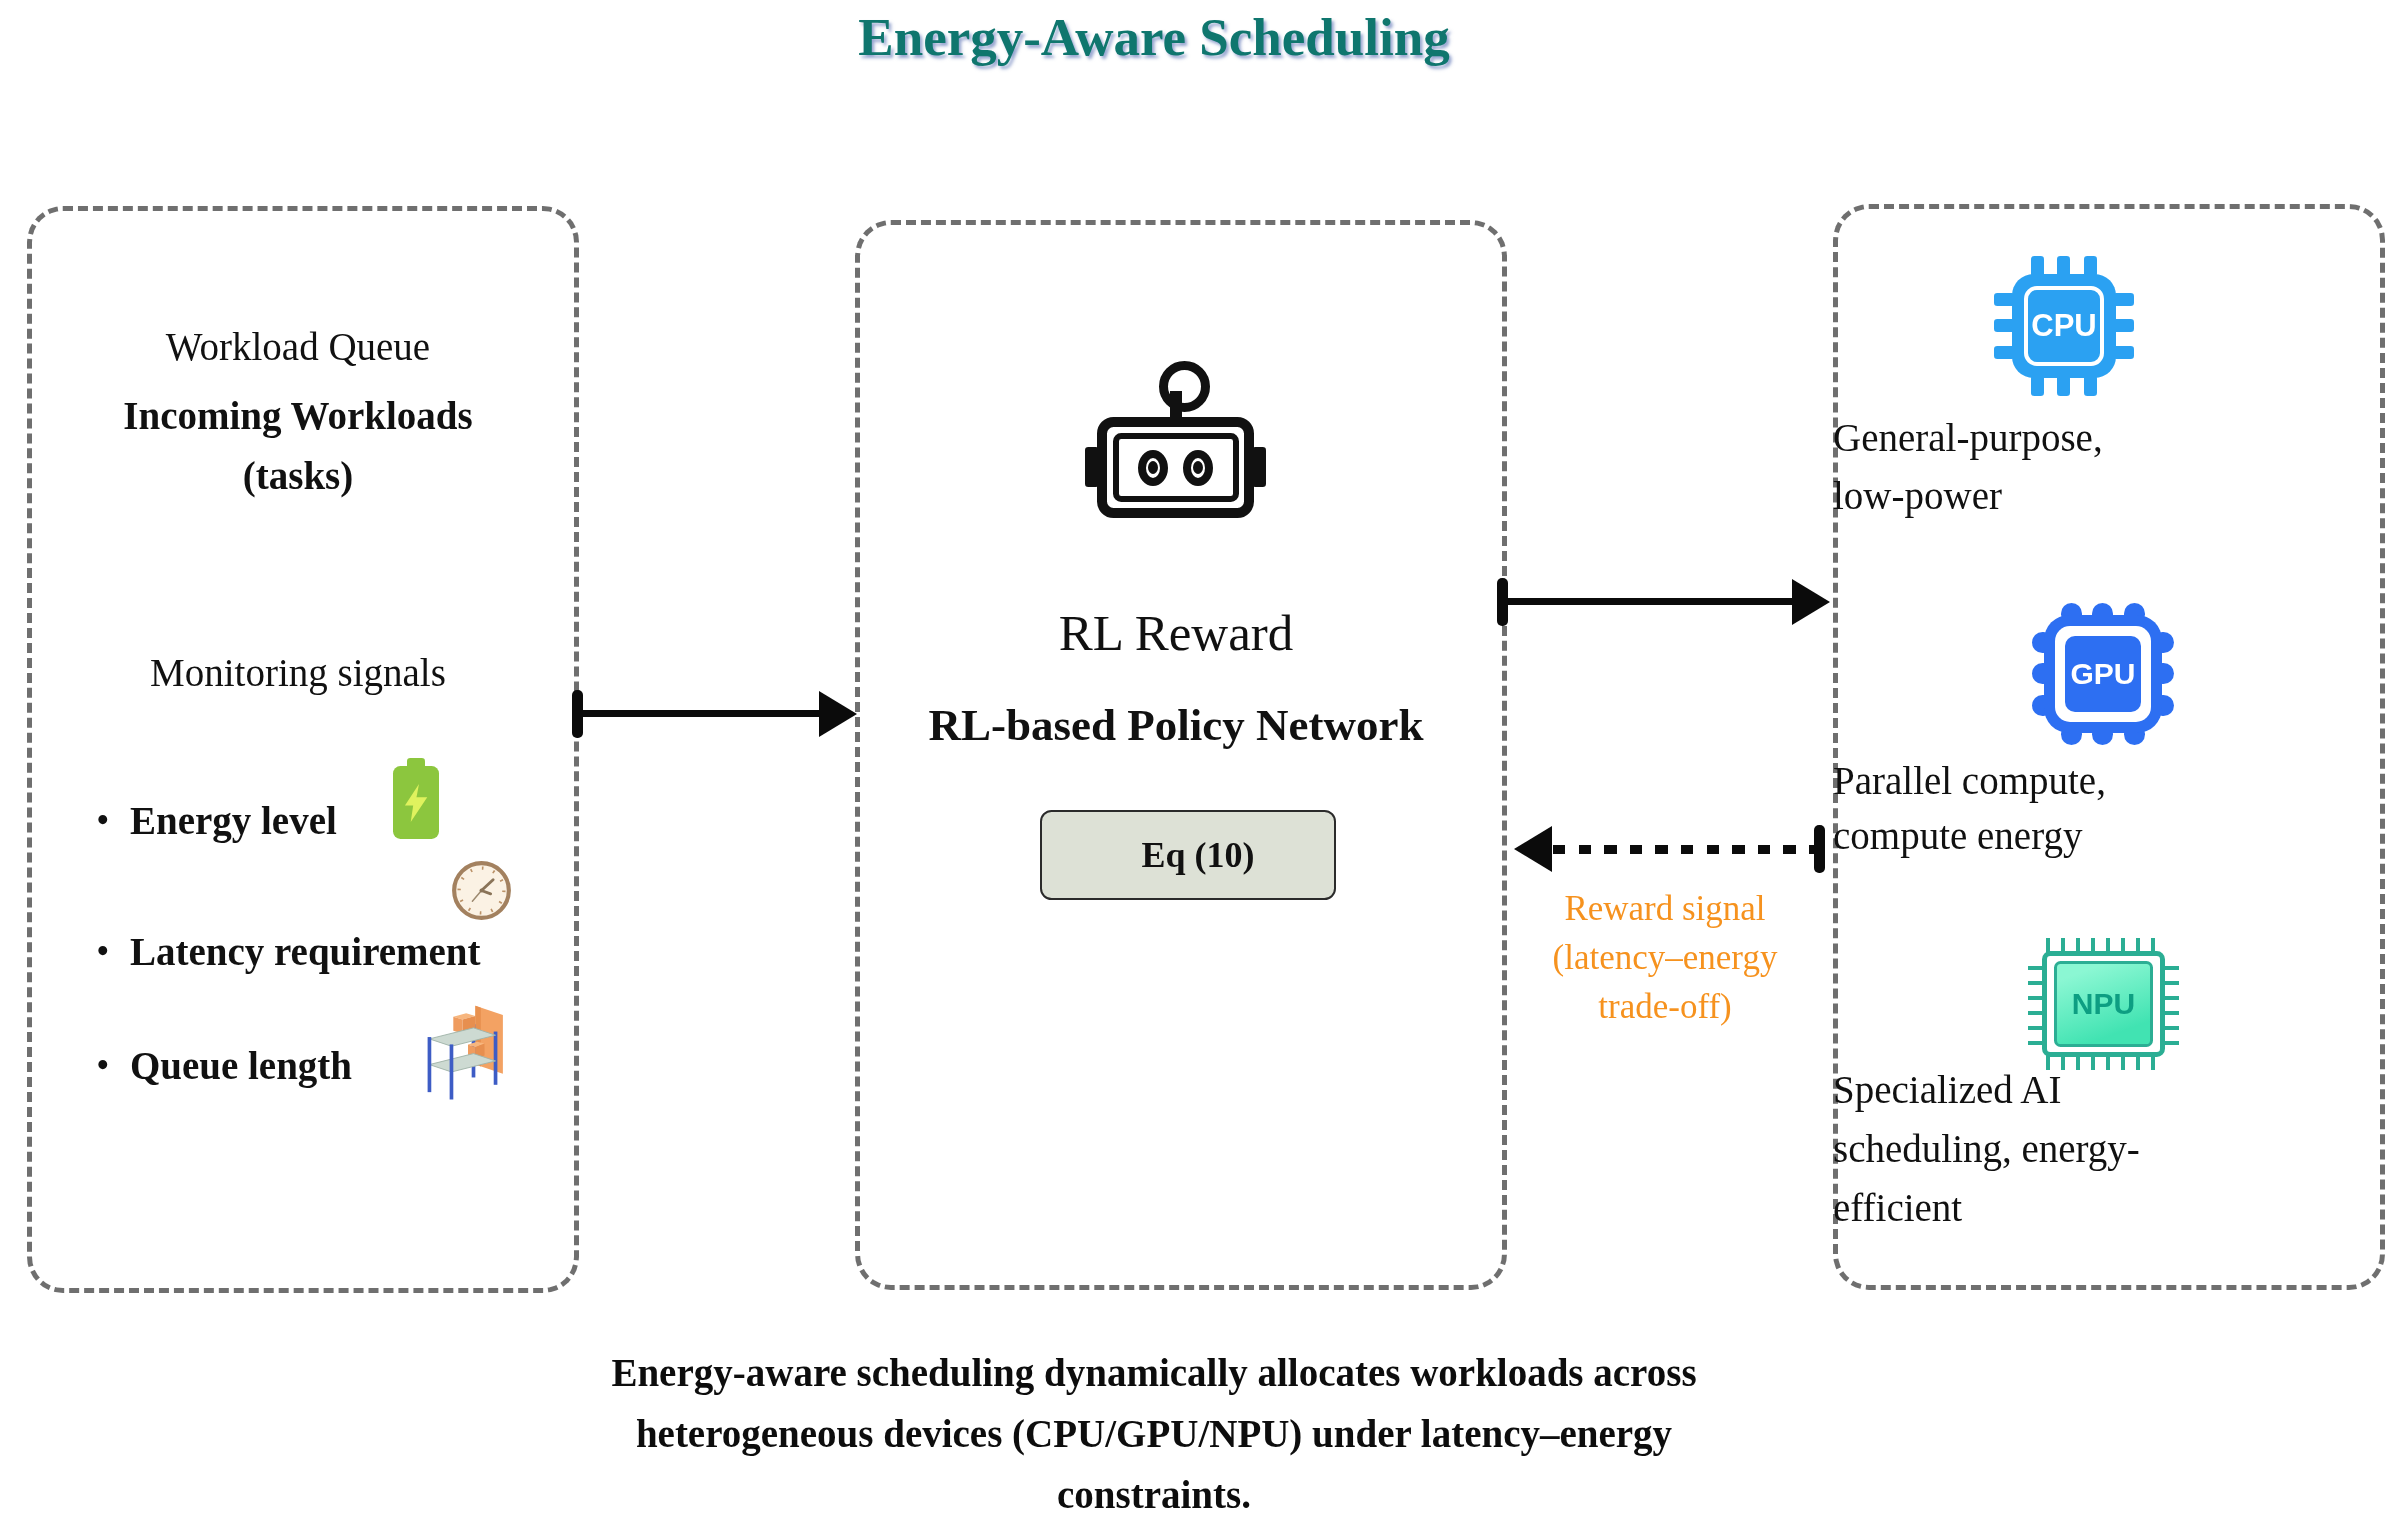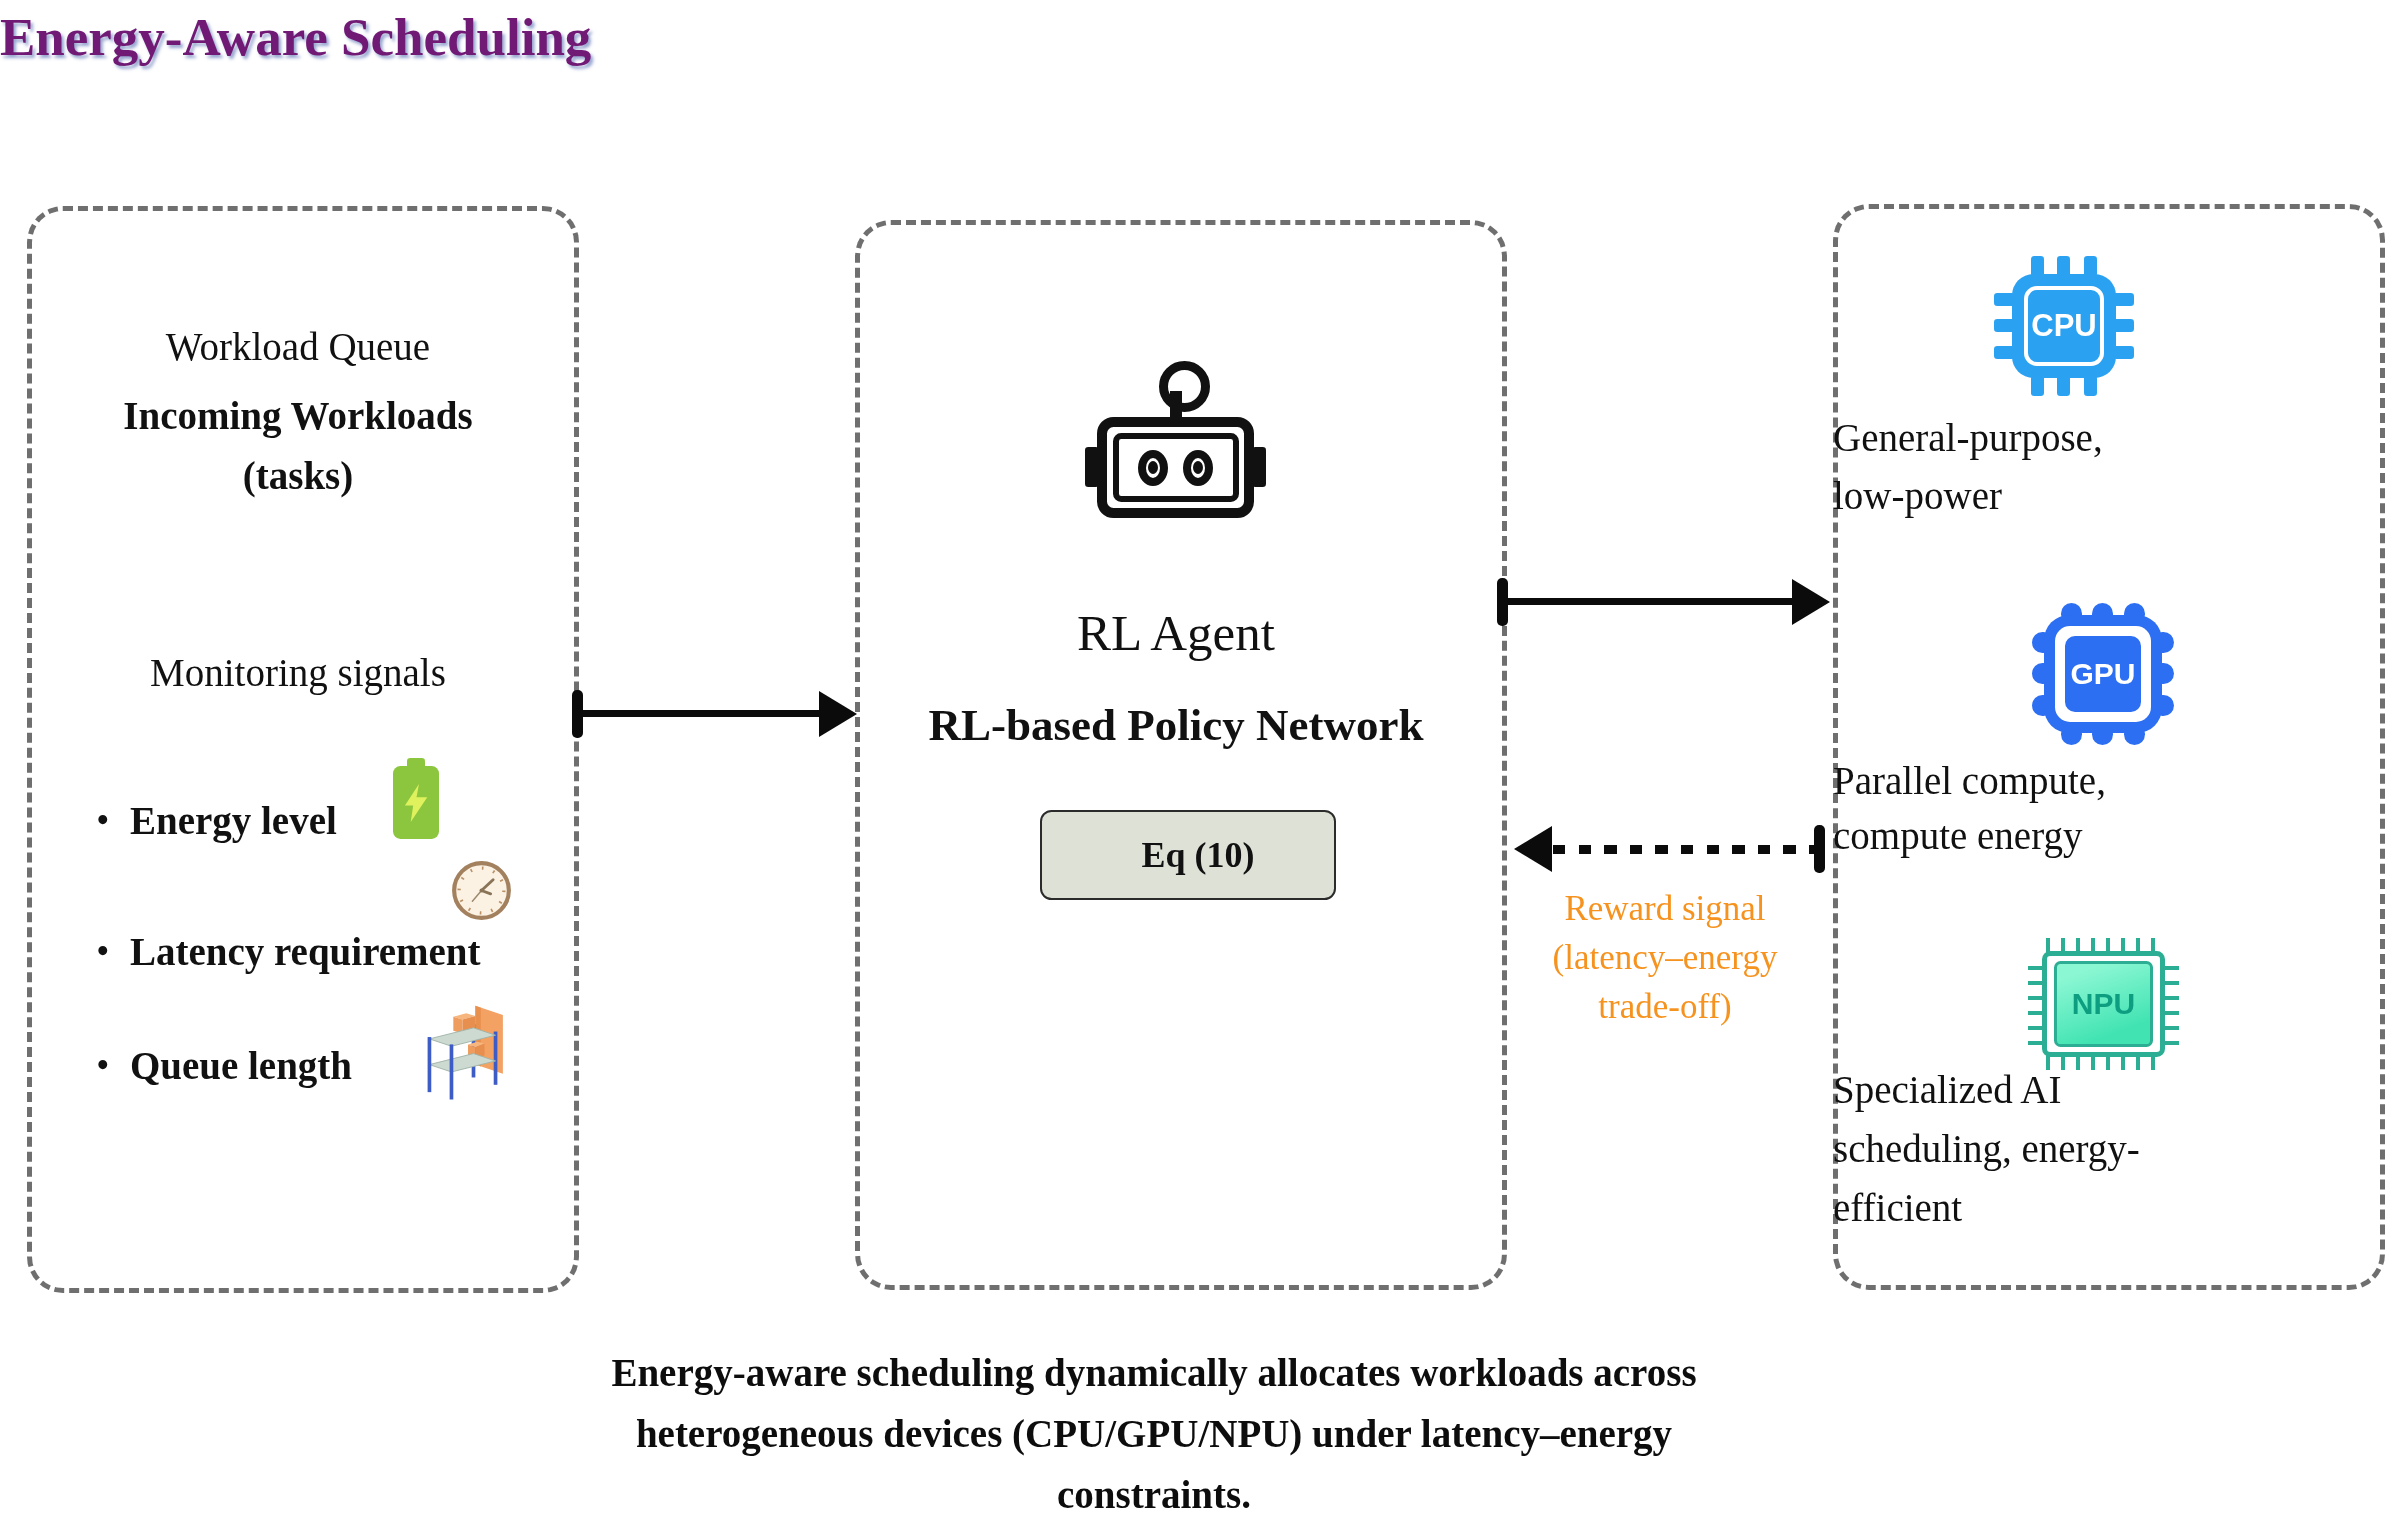--- a/index.html
+++ b/index.html
@@ -1,21 +1,21 @@
 <!DOCTYPE html>
 <html style="font-size:13px"><head>
 <meta charset="utf-8">
 <style>
   html,body{margin:0;padding:0;background:#fff;}
   .canvas{position:relative;width:2401px;height:1520px;background:#ffffff;overflow:hidden;
           font-family:"Liberation Serif","DejaVu Serif",serif;color:#111;}
   .abs{position:absolute;}
   .panel{position:absolute;border:5.8px dashed #6f6f6f;border-radius:36px;background:transparent;}
-  .title{position:absolute;left:0;top:6.6px;width:2308px;text-align:left;
-         font-size:53px;font-weight:bold;color:#701a75;
+  .title{position:absolute;left:0;top:6.6px;width:2308px;text-align:center;
+         font-size:53px;font-weight:bold;color:#0f766e;
          text-shadow:2.5px 3.3px 3.3px rgba(96,118,183,0.65);}
   .lp-line{position:absolute;left:27px;width:542px;text-align:center;font-size:39px;}
   .bold{font-weight:bold;}
   .bullet-row{position:absolute;left:97px;display:flex;align-items:center;gap:21.4px;
               font-size:39px;font-weight:bold;}
   .bullet-dot{font-size:33px;}
   .mid-line{position:absolute;left:855px;width:642px;text-align:center;}
   .eq-box{position:absolute;left:1040px;top:810px;width:272px;height:86px;background:#dde1d6;
           border:2.5px solid #2b2b2b;border-radius:11.5px;display:flex;align-items:center;justify-content:center;
           font-size:36px;font-weight:bold;padding-left:20px;}
@@ -149,21 +149,21 @@
         <div class="eye">
             <div class="pupil"></div>
           </div>
         <div class="eye">
             <div class="pupil"></div>
           </div>
       </div>
     </div>
   </div>
 
-  <div class="mid-line" style="top:604px;font-size:51px;">RL Agent</div>
+  <div class="mid-line" style="top:604px;font-size:51px;">RL Reward</div>
   <div class="mid-line bold" style="top:699px;font-size:45px;">RL-based Policy Network</div>
   <div class="eq-box">
     <span>Eq (10)</span>
   </div>
 
   <div class="cpu">
     <div class="pin" style="left:37px;top:0;width:13px;height:21.4px;"></div>
     <div class="pin" style="left:63px;top:0;width:13px;height:21.4px;"></div>
     <div class="pin" style="left:90px;top:0;width:13px;height:21.4px;"></div>
     <div class="pin" style="left:37px;bottom:0;width:13px;height:21.4px;"></div>

